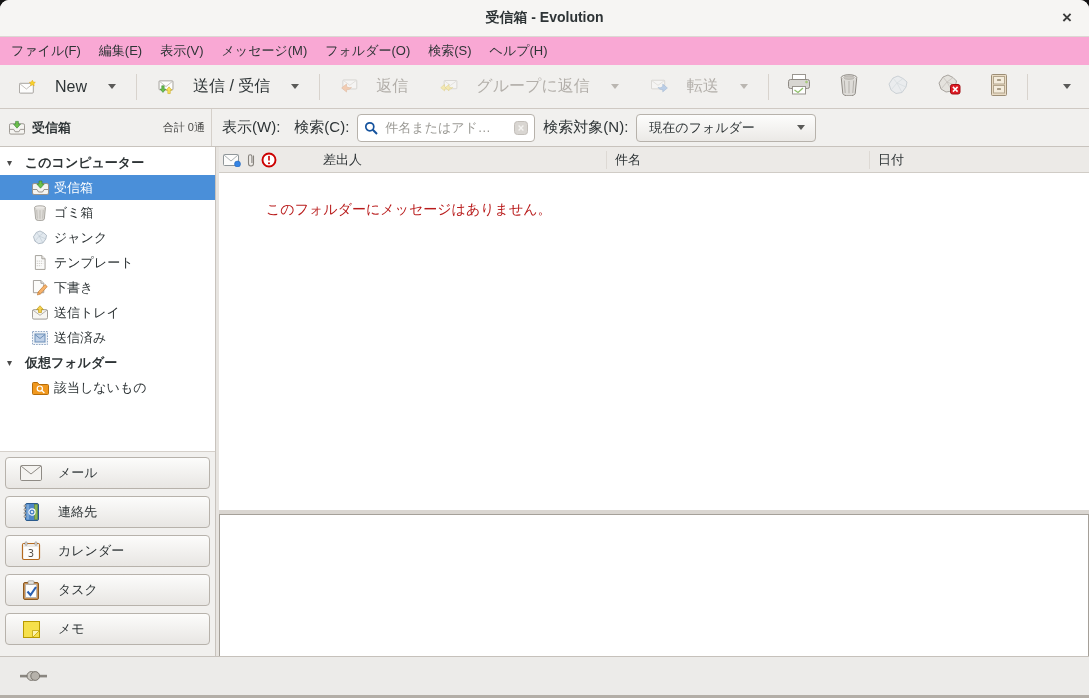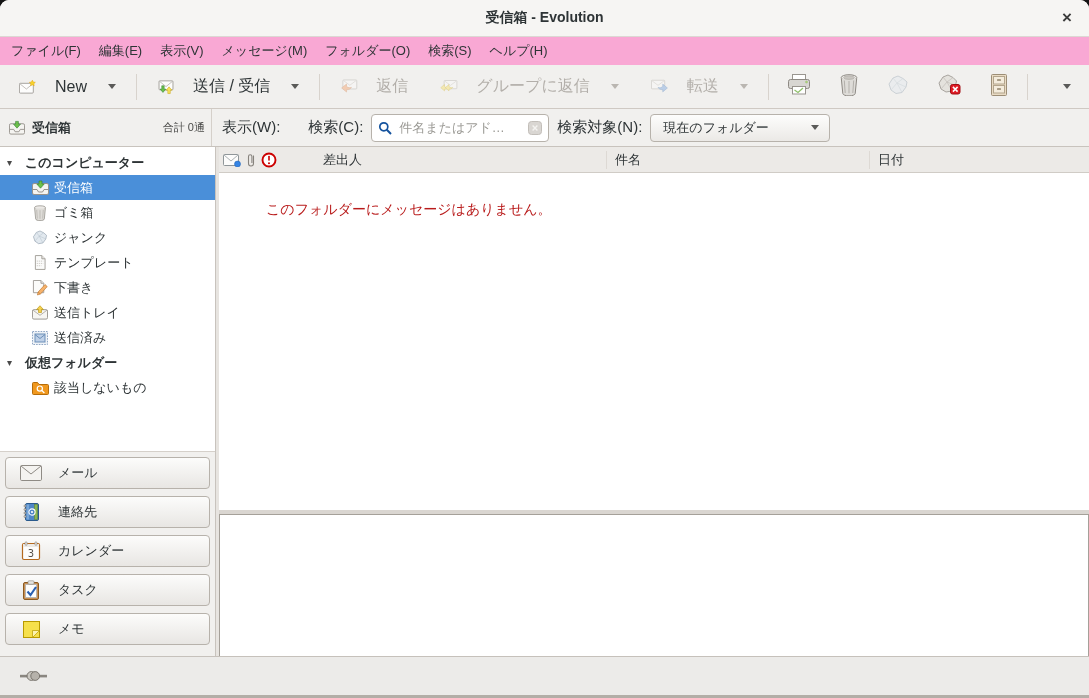--- a/index.html
+++ b/index.html
@@ -227,21 +227,21 @@
             <rect x="0.5" y="3.5" width="16" height="11" rx="1.5" fill="#f5f4f1" stroke="#97938d"></rect>
             <path d="M1 9.5 h4 l1.5 2.5 h4 L12 9.5 h4" fill="none" stroke="#97938d"></path>
             <path d="M7 1 h3 v3 h2.2 L8.5 8.2 4.8 4 H7z" fill="#6cc04a" stroke="#2f7d31" stroke-width="0.6"></path>
           </svg>
       </span>
       <span class="folder-name">受信箱</span>
       <span class="folder-count">合計 0通</span>
     </div>
     <div class="infobar-right">
       <span class="bar-label">表示(W):</span>
-      <span class="bar-label" style="margin-left:20px;">検索(C):</span>
+      <span class="bar-label" style="margin-left:6px;">検索(C):</span>
       <div class="search-entry">
         <span style="display:flex;">
           <svg width="14" height="14" viewBox="0 0 14 14">
               <circle cx="5.8" cy="5.8" r="4" fill="none" stroke="#15539e" stroke-width="1.7"></circle>
               <path d="M8.8 8.8 L13 13" stroke="#15539e" stroke-width="2"></path>
             </svg>
         </span>
         <input type="text" placeholder="件名またはアド…" style="">
         <span style="display:flex;">
           <svg width="14" height="14" viewBox="0 0 14 14">

